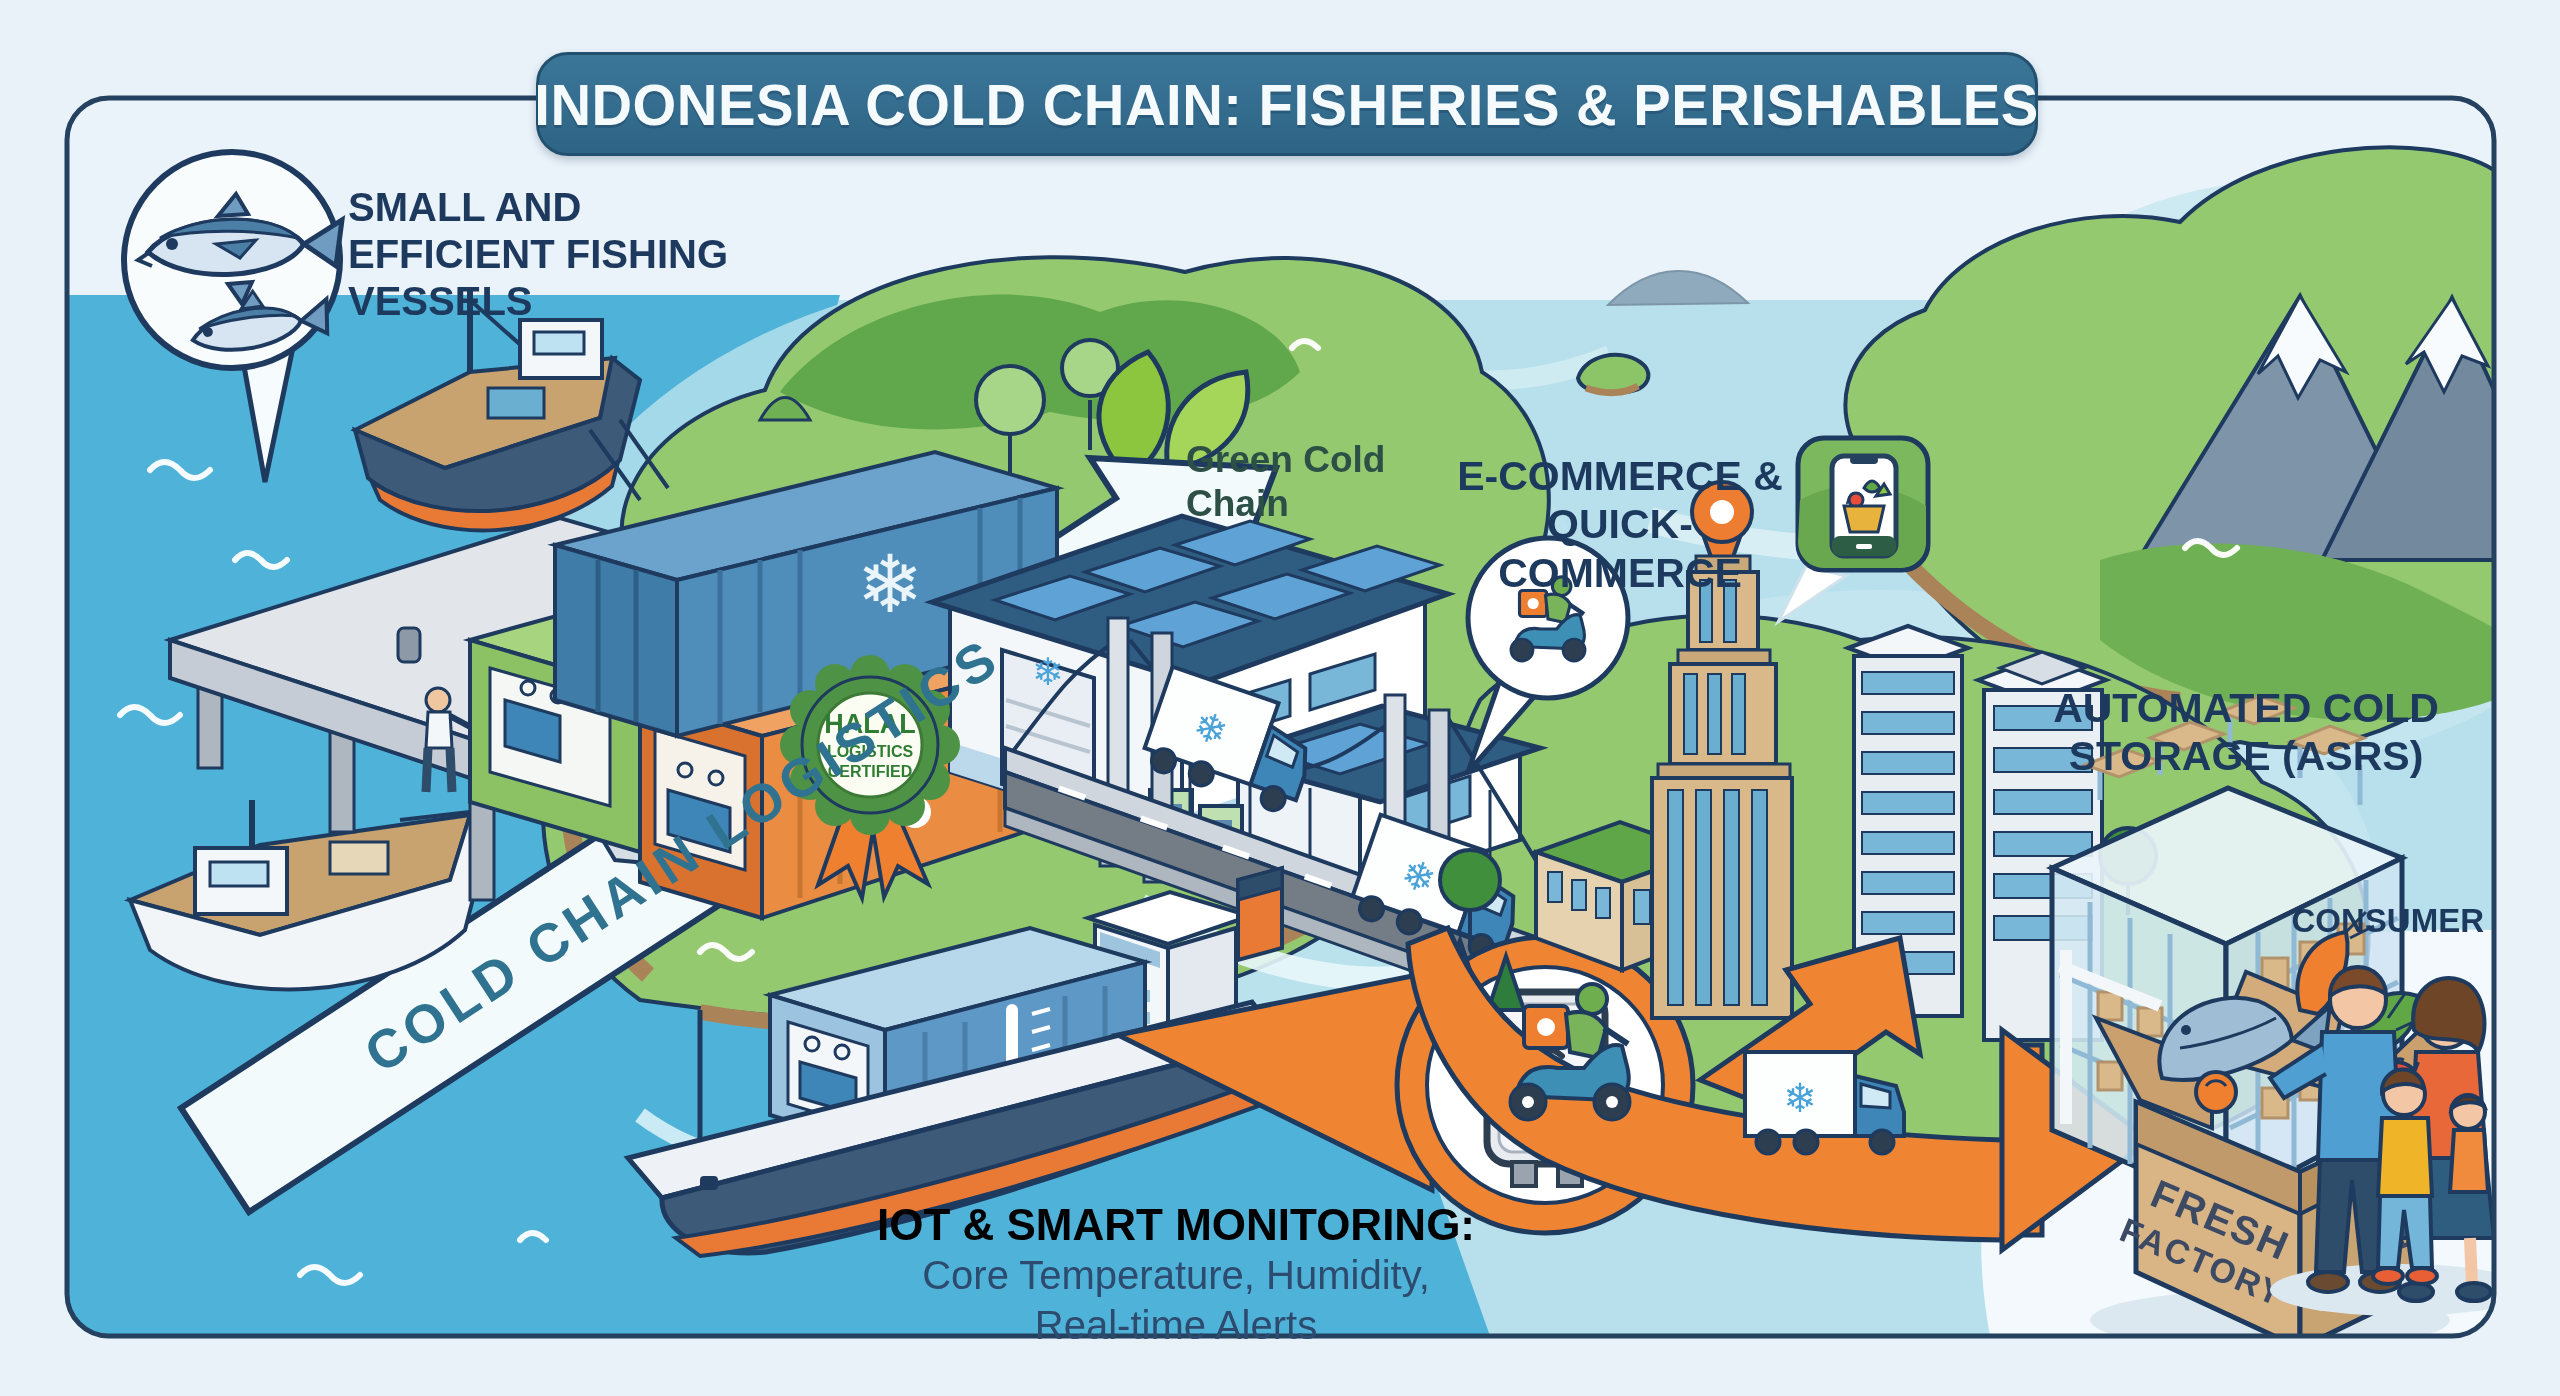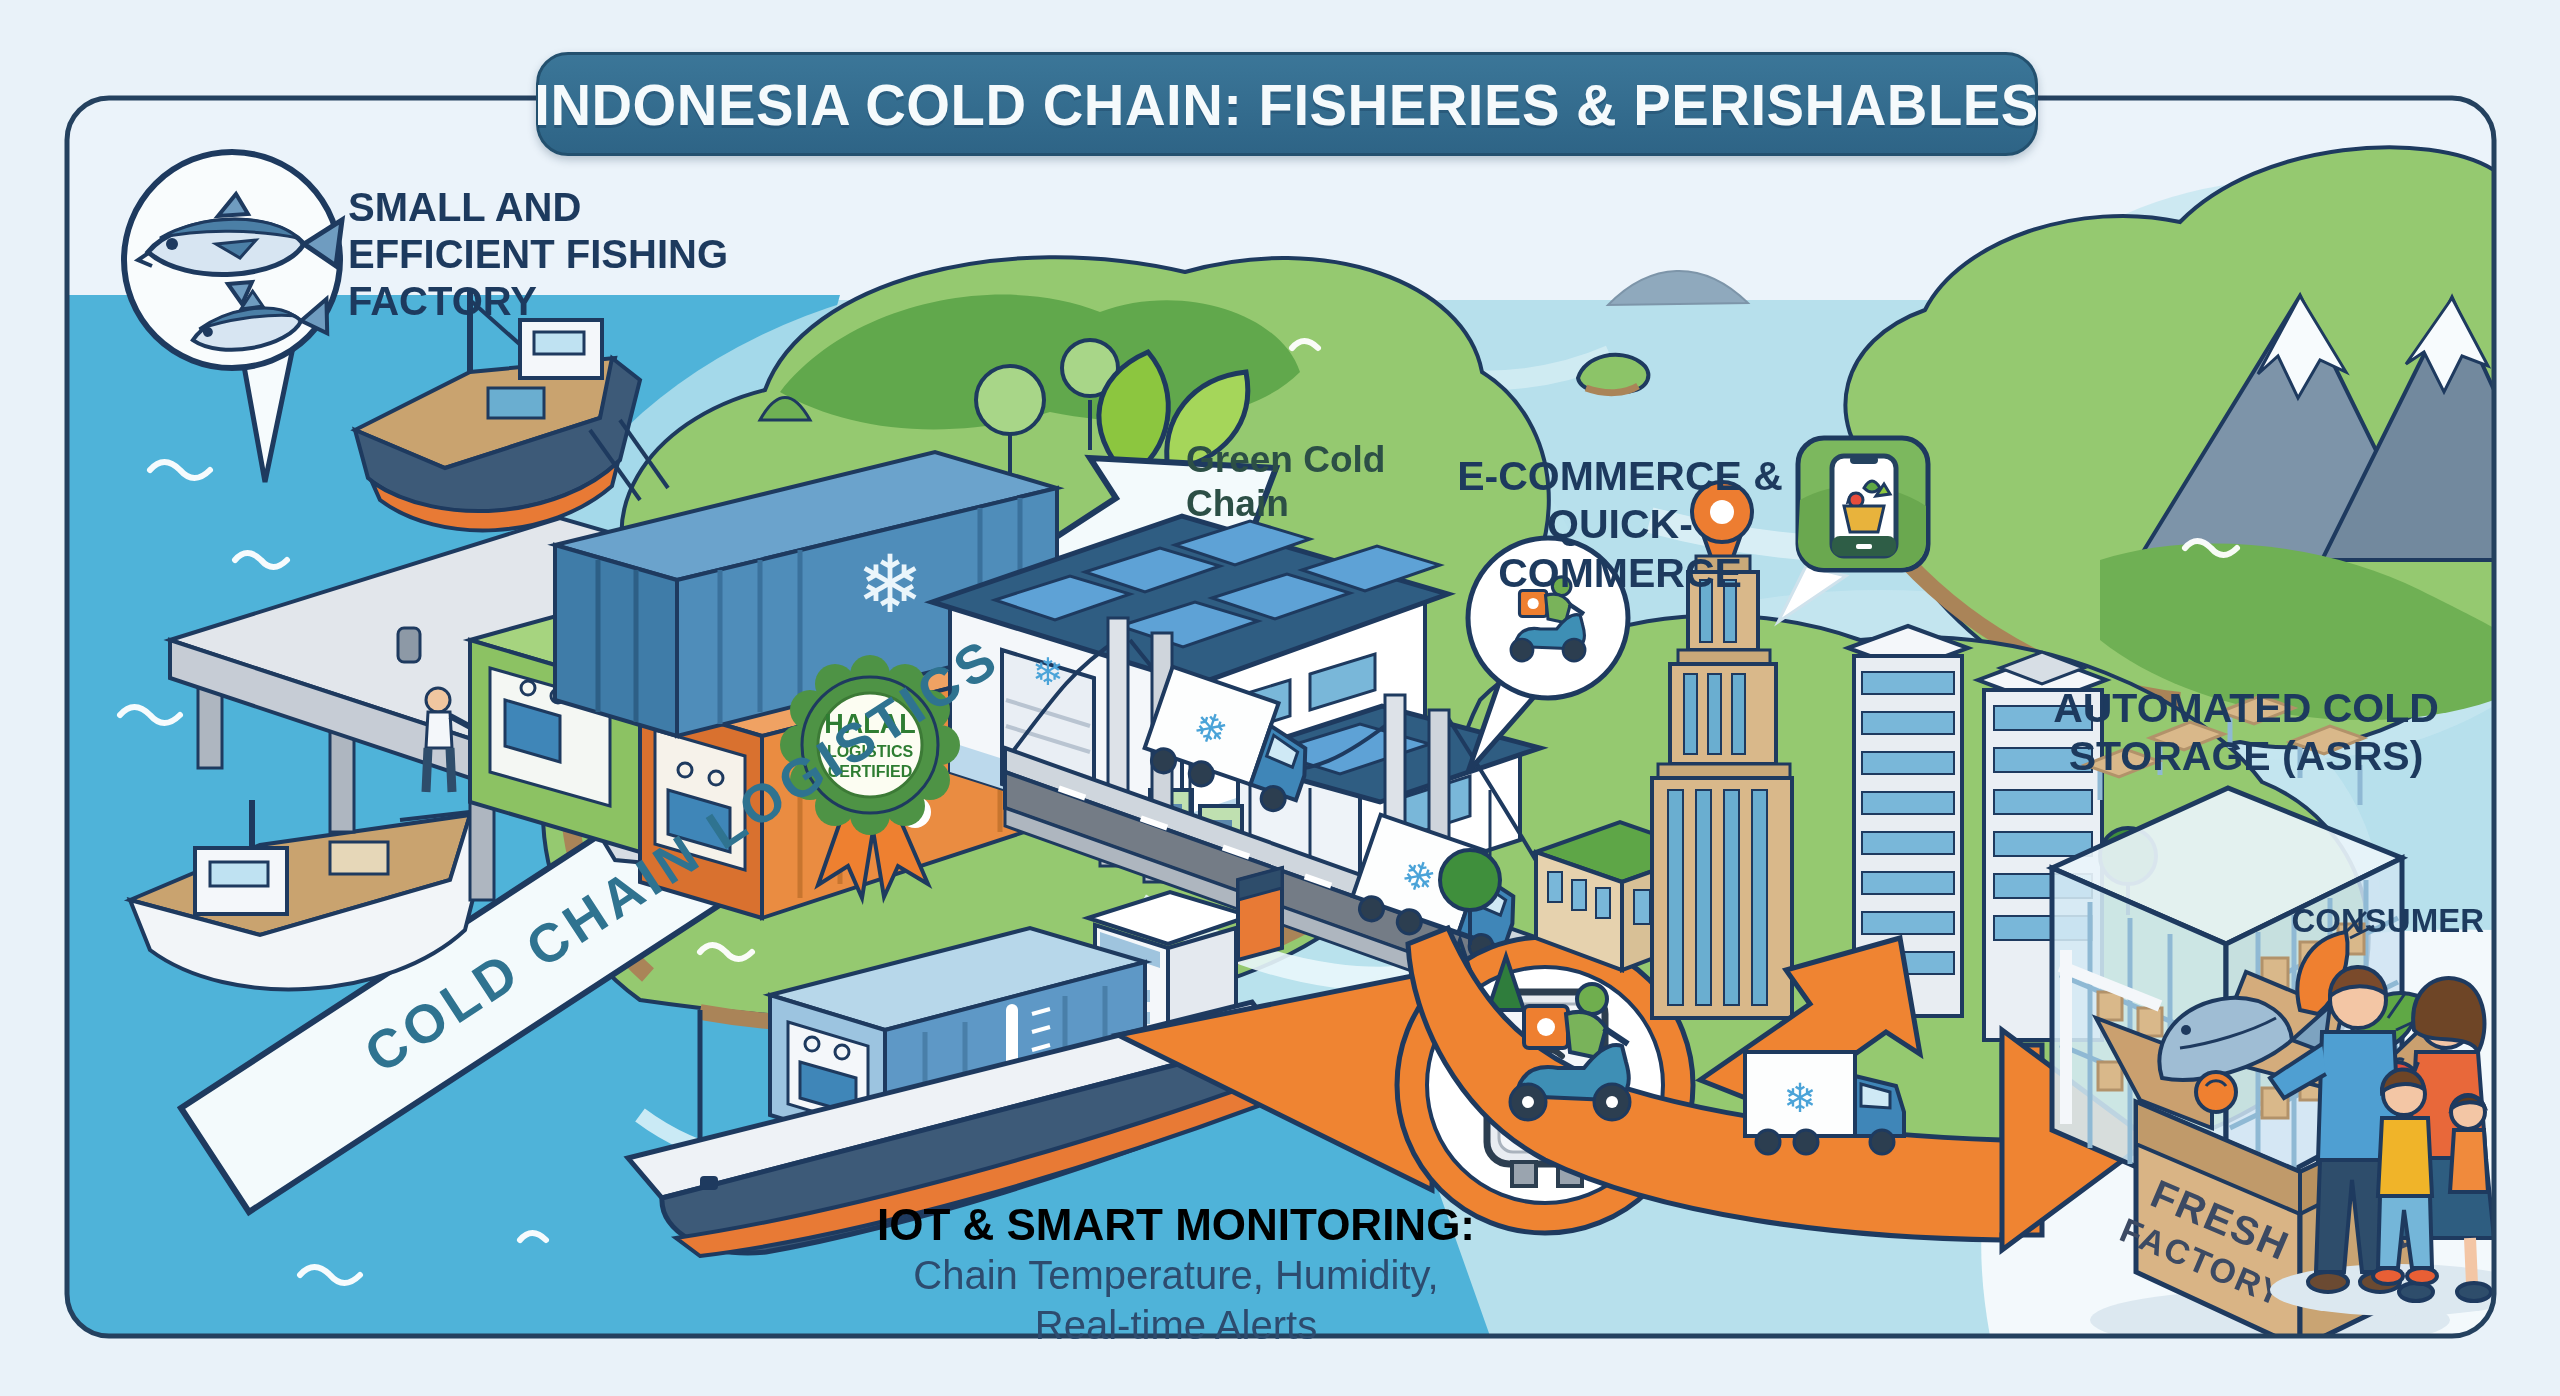--- a/index.html
+++ b/index.html
@@ -656,31 +656,31 @@
     </g>
   </g>
 
   <rect x="67" y="98" width="2427" height="1238" rx="42" fill="none" stroke="#24415f" stroke-width="5"></rect>
 </svg>
 
 <div class="banner">
   <span>INDONESIA COLD CHAIN: FISHERIES &amp; PERISHABLES</span>
 </div>
 
-<div class="ovl lbl" style="left:348px;top:184px;width:440px;font-size:40px;">SMALL AND EFFICIENT FISHING FACTORY</div>
+<div class="ovl lbl" style="left:348px;top:184px;width:440px;font-size:40px;">SMALL AND EFFICIENT FISHING VESSELS</div>
 
 <div class="ovl rot-arrow">COLD CHAIN LOGISTICS</div>
 
 <div class="ovl lbl" style="left:1428px;top:452px;width:384px;font-size:41px;text-align:center;">E-COMMERCE &amp; QUICK-COMMERCE</div>
 
 <div class="ovl lbl" style="left:1186px;top:438px;width:228px;font-size:37px;color:#2c4f46;">Green Cold Chain</div>
 
 <div class="ovl lbl" style="left:2028px;top:684px;width:436px;font-size:41px;text-align:center;">AUTOMATED COLD STORAGE (ASRS)</div>
 
 <div class="ovl lbl" style="left:2248px;top:902px;width:236px;font-size:33px;text-align:right;">CONSUMER</div>
 
 <div class="ovl iot">
   <div class="t">IOT &amp; SMART MONITORING:</div>
-  <div class="s">Chain Temperature, Humidity,</div>
+  <div class="s">Core Temperature, Humidity,</div>
   <div class="s">Real-time Alerts</div>
 </div>
 
 </div>
 
 </body></html>

